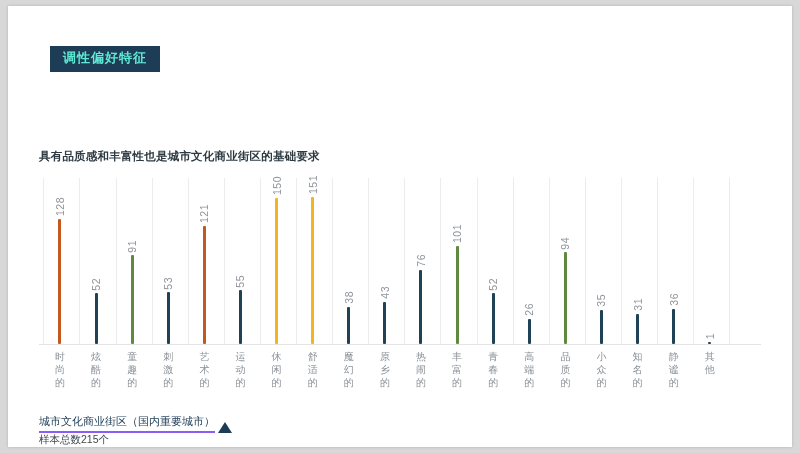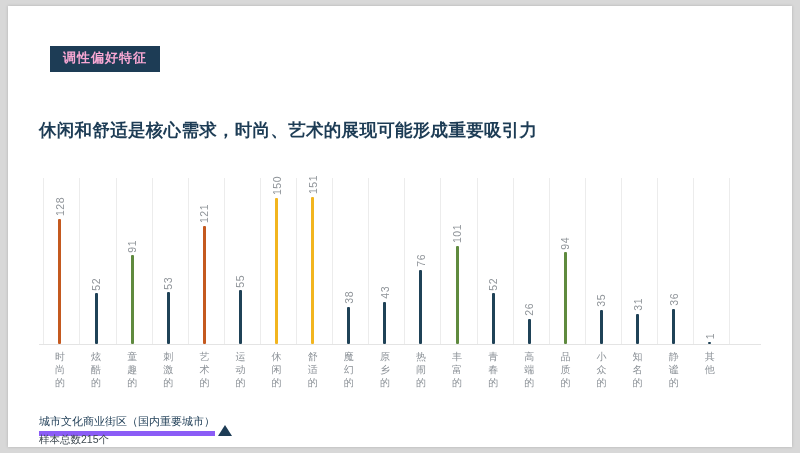--- a/index.html
+++ b/index.html
@@ -15,21 +15,21 @@
     background:#ffffff;
     box-shadow:0 0 3px rgba(0,0,0,.18);
     overflow:hidden;
   }
   
   .tabs{position:absolute;left:42px;top:40px;display:flex;align-items:flex-end;gap:10px;}
   .tab{
     font-size:13px;font-weight:bold;letter-spacing:1px;
     padding:5px 13px 6px 13px;line-height:1.15;
   }
-  .tab.active{background:#1d3c55;color:#f9a8d4;}
+  .tab.active{background:#1d3c55;color:#5eead4;}
   .tab.inactive{color:#9aa3aa;border-bottom:1px solid #c6ccd1;padding-bottom:3px;}
   
   .kicker{
     position:absolute;left:31px;top:85px;
     font-size:12.5px;color:#6c7379;letter-spacing:.5px;
   }
   .headline{
     position:absolute;left:31px;top:112px;
     font-size:17.5px;font-weight:bold;color:#1d3c55;letter-spacing:.3px;
   }
@@ -68,42 +68,42 @@
     text-align:center;font-size:10px;color:#8a9096;
     line-height:13px;letter-spacing:0;
   }
   
   .legend{
     position:absolute;left:31px;top:408px;
     display:flex;align-items:center;
   }
   .legend-text{
     font-size:11px;color:#1d3c55;
-    border-bottom:5px solid #8b5cf6;padding-bottom:2px;
+    border-bottom:2px solid #8b5cf6;padding-bottom:2px;
   }
   .legend-tri{
     width:0;height:0;margin-left:3px;align-self:flex-end;
     border-left:7px solid transparent;border-right:7px solid transparent;
     border-bottom:11px solid #1d3c55;
   }
   .samples{
     position:absolute;left:31px;top:427px;
     font-size:10.5px;color:#3d4850;
   }
 </style>
 </head>
 <body>
 
 <div class="slide">
 
   <div class="tabs">
     <div class="tab active">调性偏好特征</div>
   </div>
 
-  <div class="headline">休闲和舒适是核心需求，时尚、艺术的展现可能形成重要吸引力</div>
+  <div class="subline">具有品质感和丰富性也是城市文化商业街区的基础要求</div>
 
   <div class="chart">
     <div class="grid" id="gridlayer">
         <div class="gridline" style="left: 4.332px; background: rgb(236, 236, 236);"></div>
         <div class="gridline" style="left: 40.432px; background: rgb(236, 236, 236);"></div>
         <div class="gridline" style="left: 76.532px; background: rgb(236, 236, 236);"></div>
         <div class="gridline" style="left: 112.632px; background: rgb(236, 236, 236);"></div>
         <div class="gridline" style="left: 148.732px; background: rgb(236, 236, 236);"></div>
         <div class="gridline" style="left: 184.832px; background: rgb(236, 236, 236);"></div>
         <div class="gridline" style="left: 220.932px; background: rgb(236, 236, 236);"></div>

